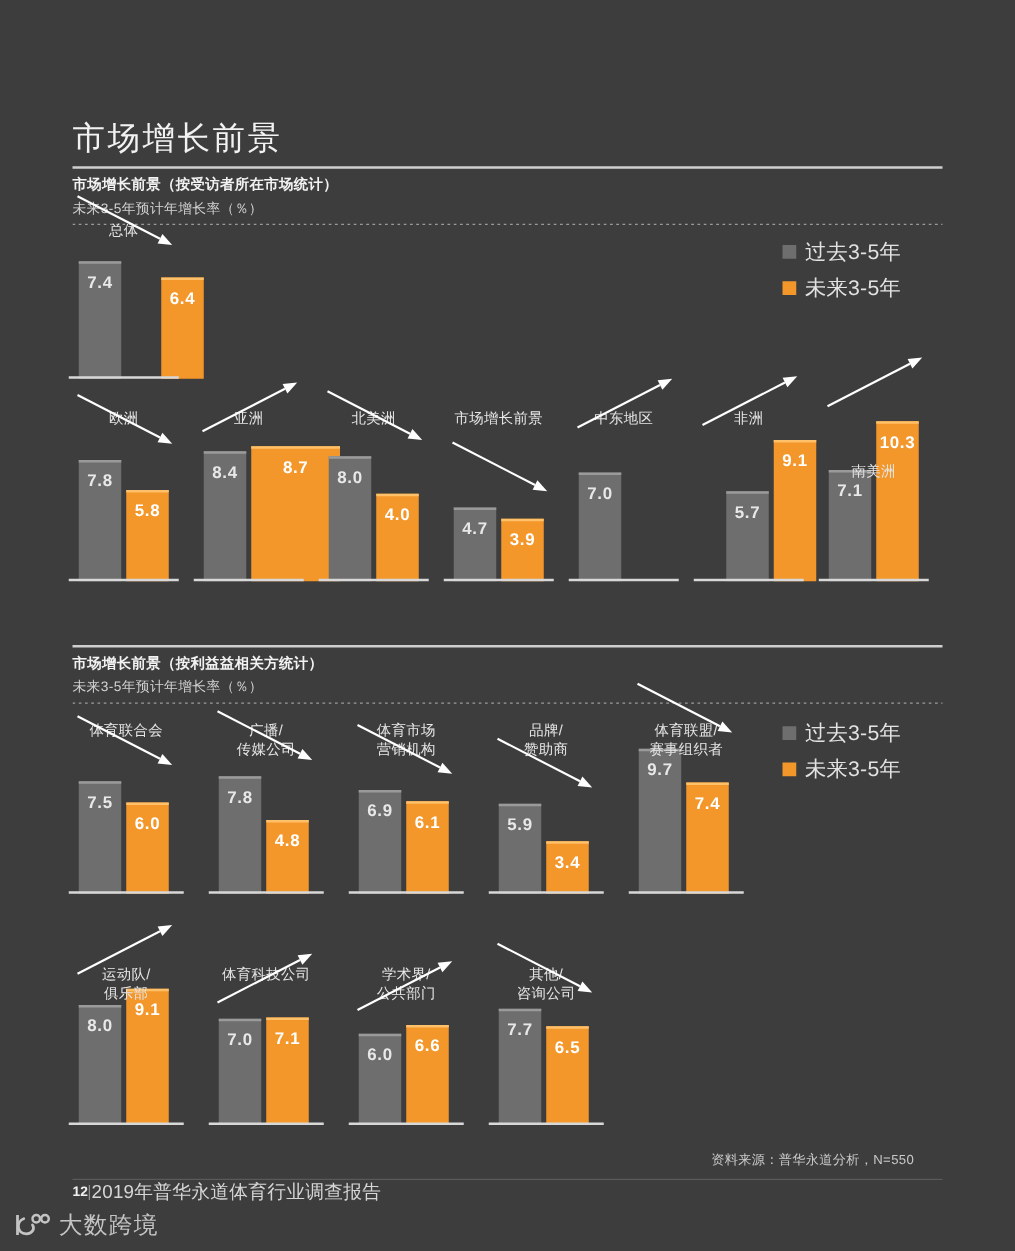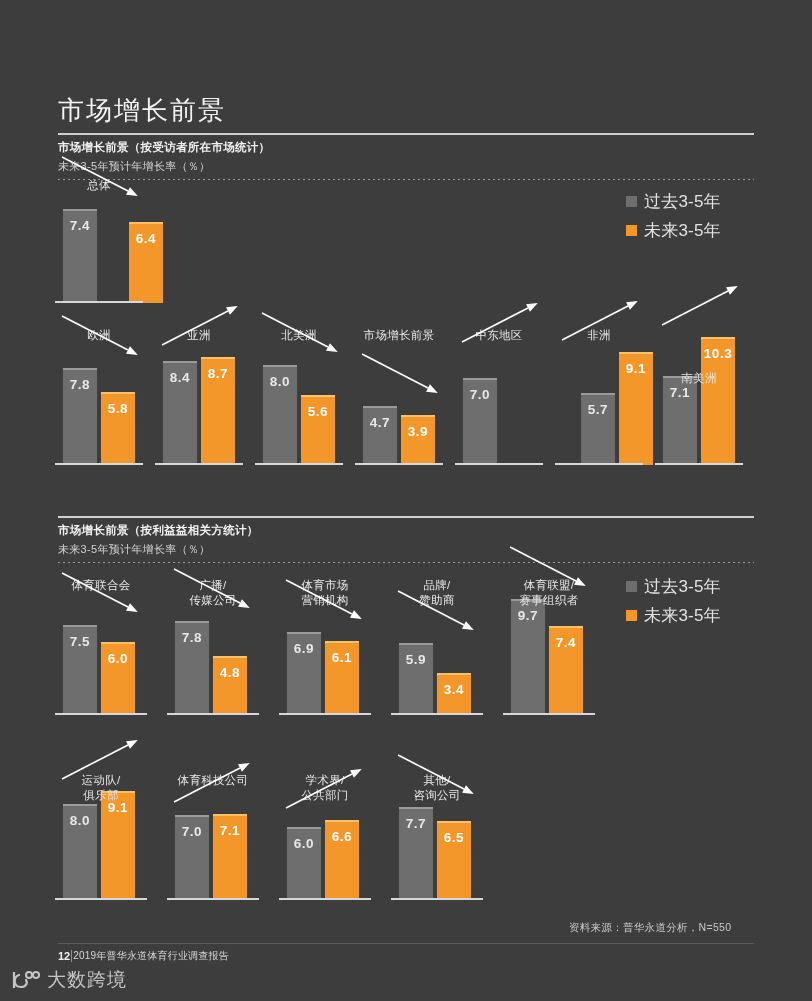--- a/index.html
+++ b/index.html
@@ -68,21 +68,21 @@
   .source{
     position:absolute;font-size:10.5px;color:#c9c9c9;letter-spacing:.3px;
   }
 
   
   .footer{
     position:absolute;left:58px;bottom:38px;display:flex;align-items:center;gap:1px;
   }
   .footer-page{font-size:11px;font-weight:bold;color:#f0f0f0;}
   .footer-sep{width:1px;height:12px;background:#8d8d8d;}
-  .footer-text{font-size:10px;color:#d6d6d6;letter-spacing:.2px;}
+  .footer-text{font-size:15px;color:#d6d6d6;letter-spacing:.2px;}
   .footer-rule{
     position:absolute;left:58px;bottom:57px;width:696px;height:1px;background:#5a5a5a;
   }
   .watermark{
     position:absolute;left:10px;bottom:8px;display:flex;align-items:center;gap:7px;opacity:.85;
   }
   .watermark-text{font-size:19px;color:#dcdcdc;letter-spacing:1px;}
 </style>
 </head>
 <body>
@@ -143,38 +143,38 @@
         <svg class="arrow" width="78" height="52" viewBox="0 0 78 52" style="left: -4px; bottom: 105.16px;">
           <path d="M3 8 L69 42" stroke="#ffffff" stroke-width="1.7" fill="none"></path>
           <polygon points="0,-4.2 11,0 0,4.2" fill="#ffffff" transform="translate(69,42) rotate(27.25532837494307)"></polygon>
         </svg>
       </div>
       <div class="group" style="left: 105px; width: 72px; height: 142px;">
         <div class="bars">
           <div class="bar gray" style="height: 102.48px;">
             <span class="val">8.4</span>
           </div>
-          <div class="bar orange" style="height: 106.14px;">
+          <div class="bar orange" style="height: 106.14px; padding-left: 37px;">
             <span class="val">8.7</span>
           </div>
         </div>
         <div class="axis" style="width: 88px;"></div>
         <div class="glabel" style="width: 88px; left: -8px; top: 5px;">亚洲</div>
         <svg class="arrow" width="78" height="52" viewBox="0 0 78 52" style="left: -4px; bottom: 112.14px;">
           <path d="M3 44 L69 10" stroke="#ffffff" stroke-width="1.7" fill="none"></path>
           <polygon points="0,-4.2 11,0 0,4.2" fill="#ffffff" transform="translate(69,10) rotate(-27.25532837494307)"></polygon>
         </svg>
       </div>
       <div class="group" style="left: 205px; width: 72px; height: 142px;">
         <div class="bars">
           <div class="bar gray" style="height: 97.6px;">
             <span class="val">8.0</span>
           </div>
           <div class="bar orange" style="height: 68.32px;">
-            <span class="val">5.6</span>
+            <span class="val">4.0</span>
           </div>
         </div>
         <div class="axis" style="width: 88px;"></div>
         <div class="glabel" style="width: 88px; left: -8px; top: 5px;">北美洲</div>
         <svg class="arrow" width="78" height="52" viewBox="0 0 78 52" style="left: -4px; bottom: 107.6px;">
           <path d="M3 8 L69 42" stroke="#ffffff" stroke-width="1.7" fill="none"></path>
           <polygon points="0,-4.2 11,0 0,4.2" fill="#ffffff" transform="translate(69,42) rotate(27.25532837494307)"></polygon>
         </svg>
       </div>
       <div class="group" style="left: 305px; width: 72px; height: 142px;">

